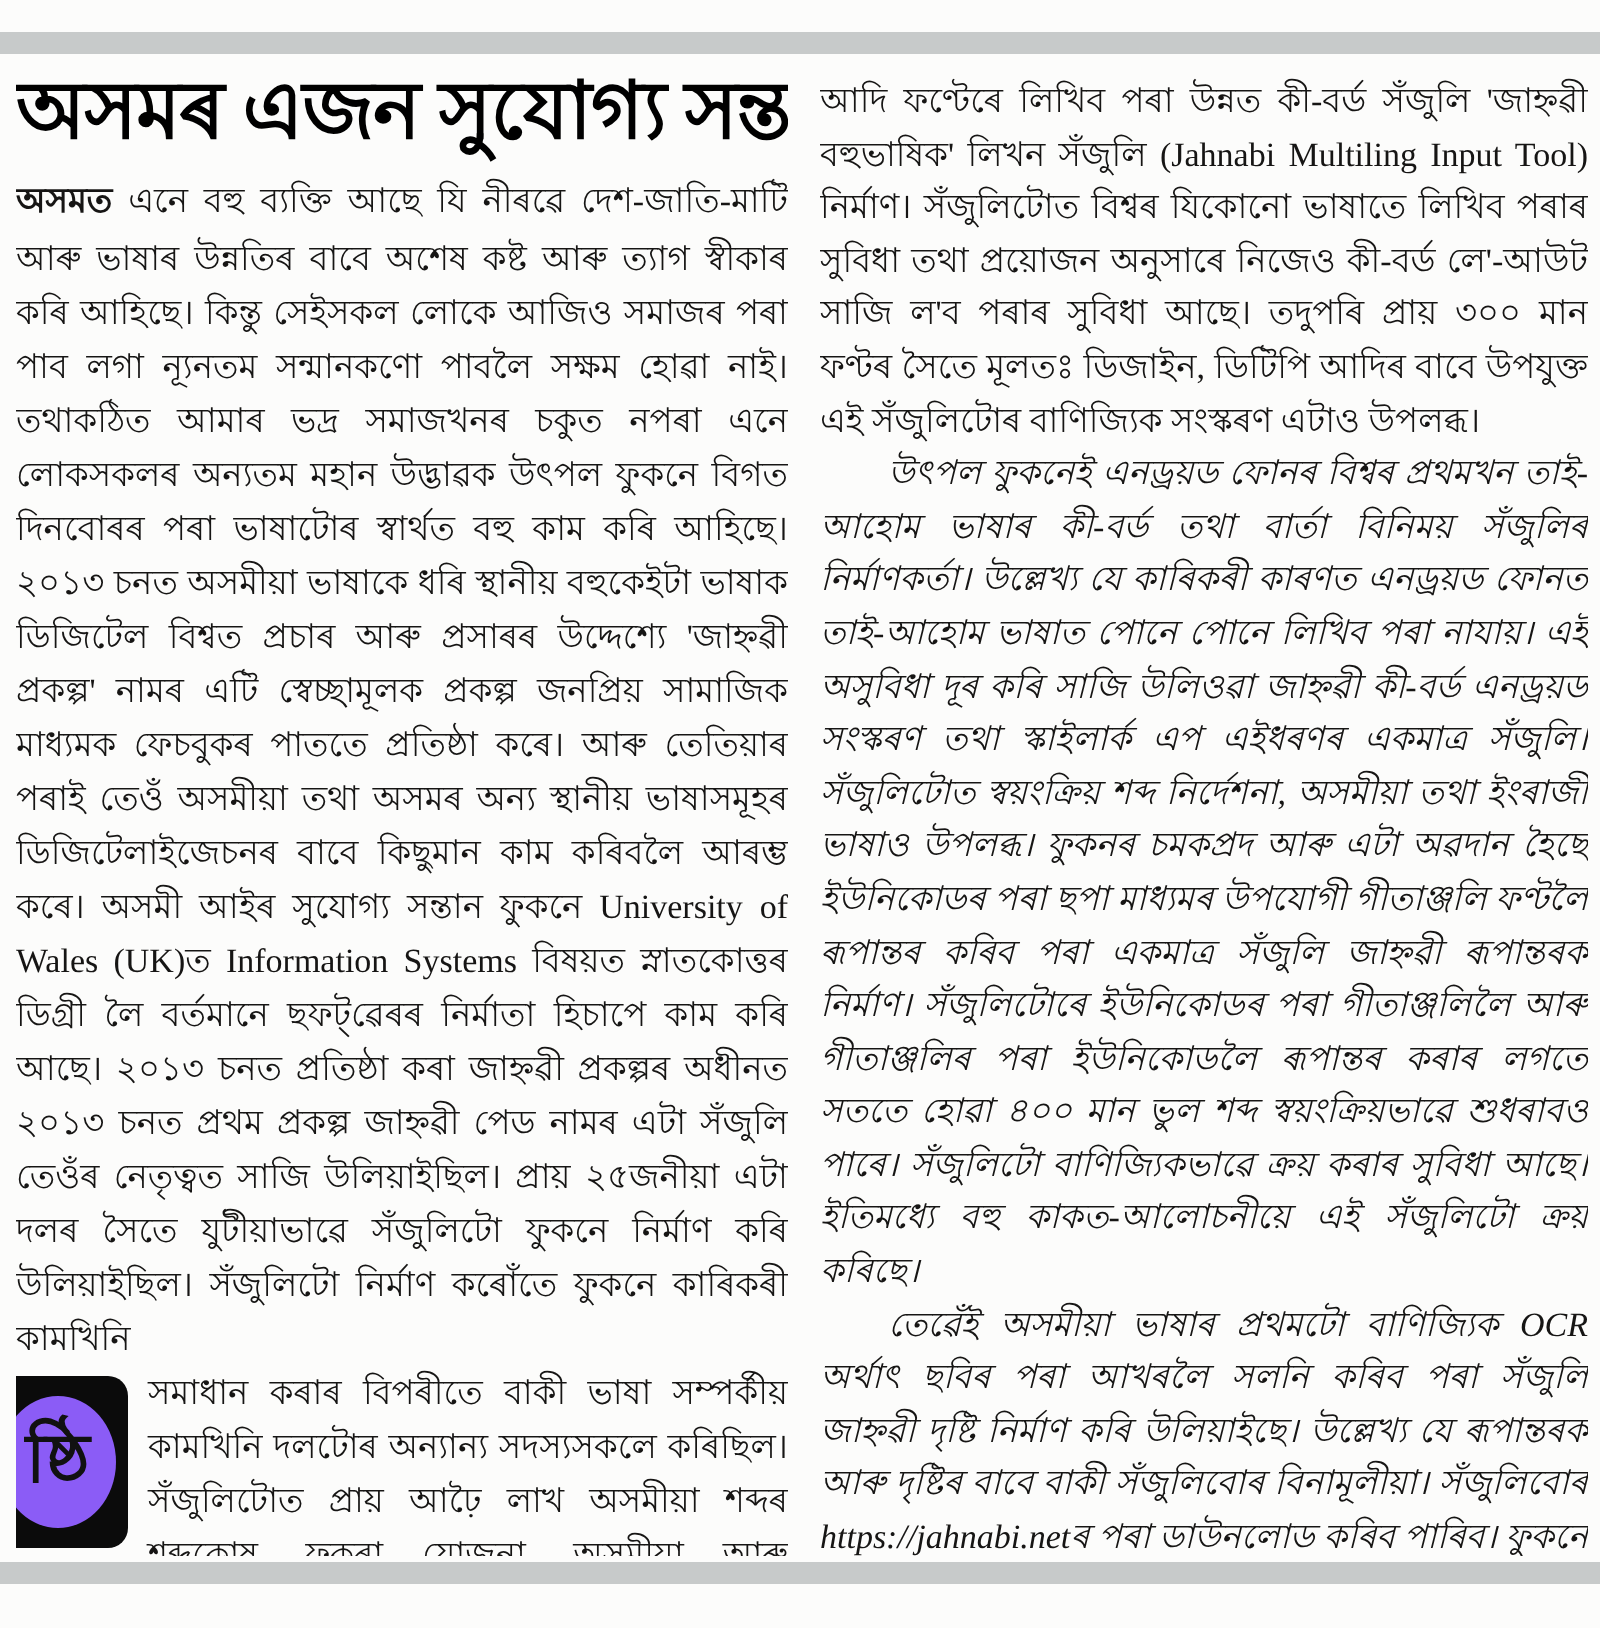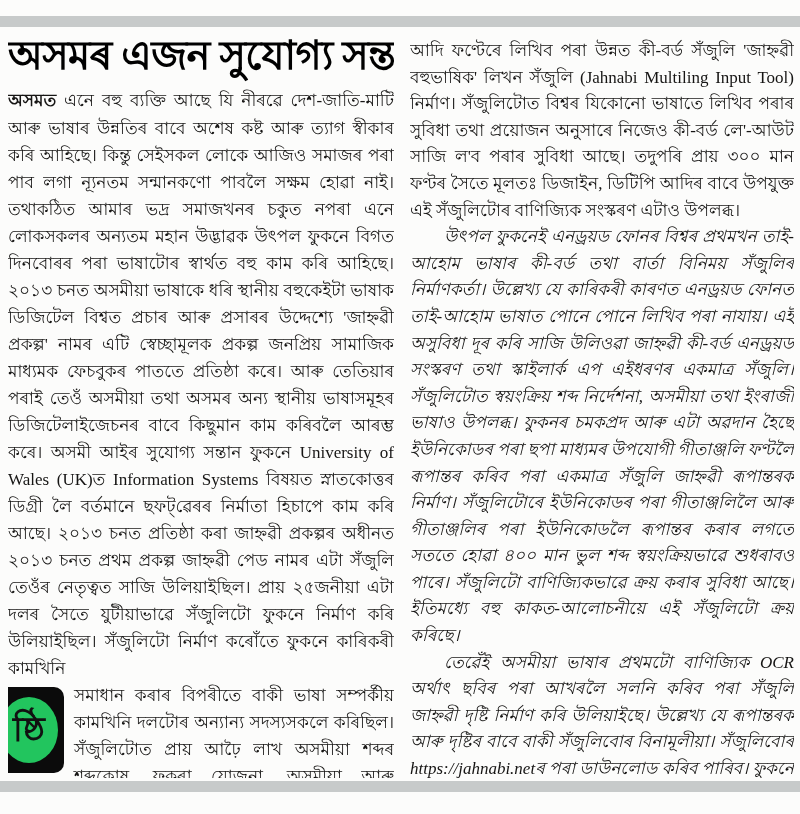--- a/index.html
+++ b/index.html
@@ -36,21 +36,21 @@
   }
   .col.right p.body{font-size:17px;line-height:26.6px;}
   p.indent{text-indent:34px;font-style:italic;}
   .lead-word{font-weight:bold;font-family:Liberation Mono, monospace;}
   .logo-float{
     float:left;width:70px;height:86px;margin:5px 10px 2px -14px;
     background:#0b0b0b;border-radius:10px;
     display:flex;align-items:center;justify-content:center;
   }
   .logo-oval{
-    width:58px;height:66px;background:#22c55e;border-radius:50%;
+    width:58px;height:66px;background:#8b5cf6;border-radius:50%;
     display:flex;align-items:center;justify-content:center;
     font-weight:bold;font-size:34px;color:#111;overflow:hidden;
   }
 </style>
 </head>
 <body>
 
 <div class="page">
 
   <div class="rule top"></div>

